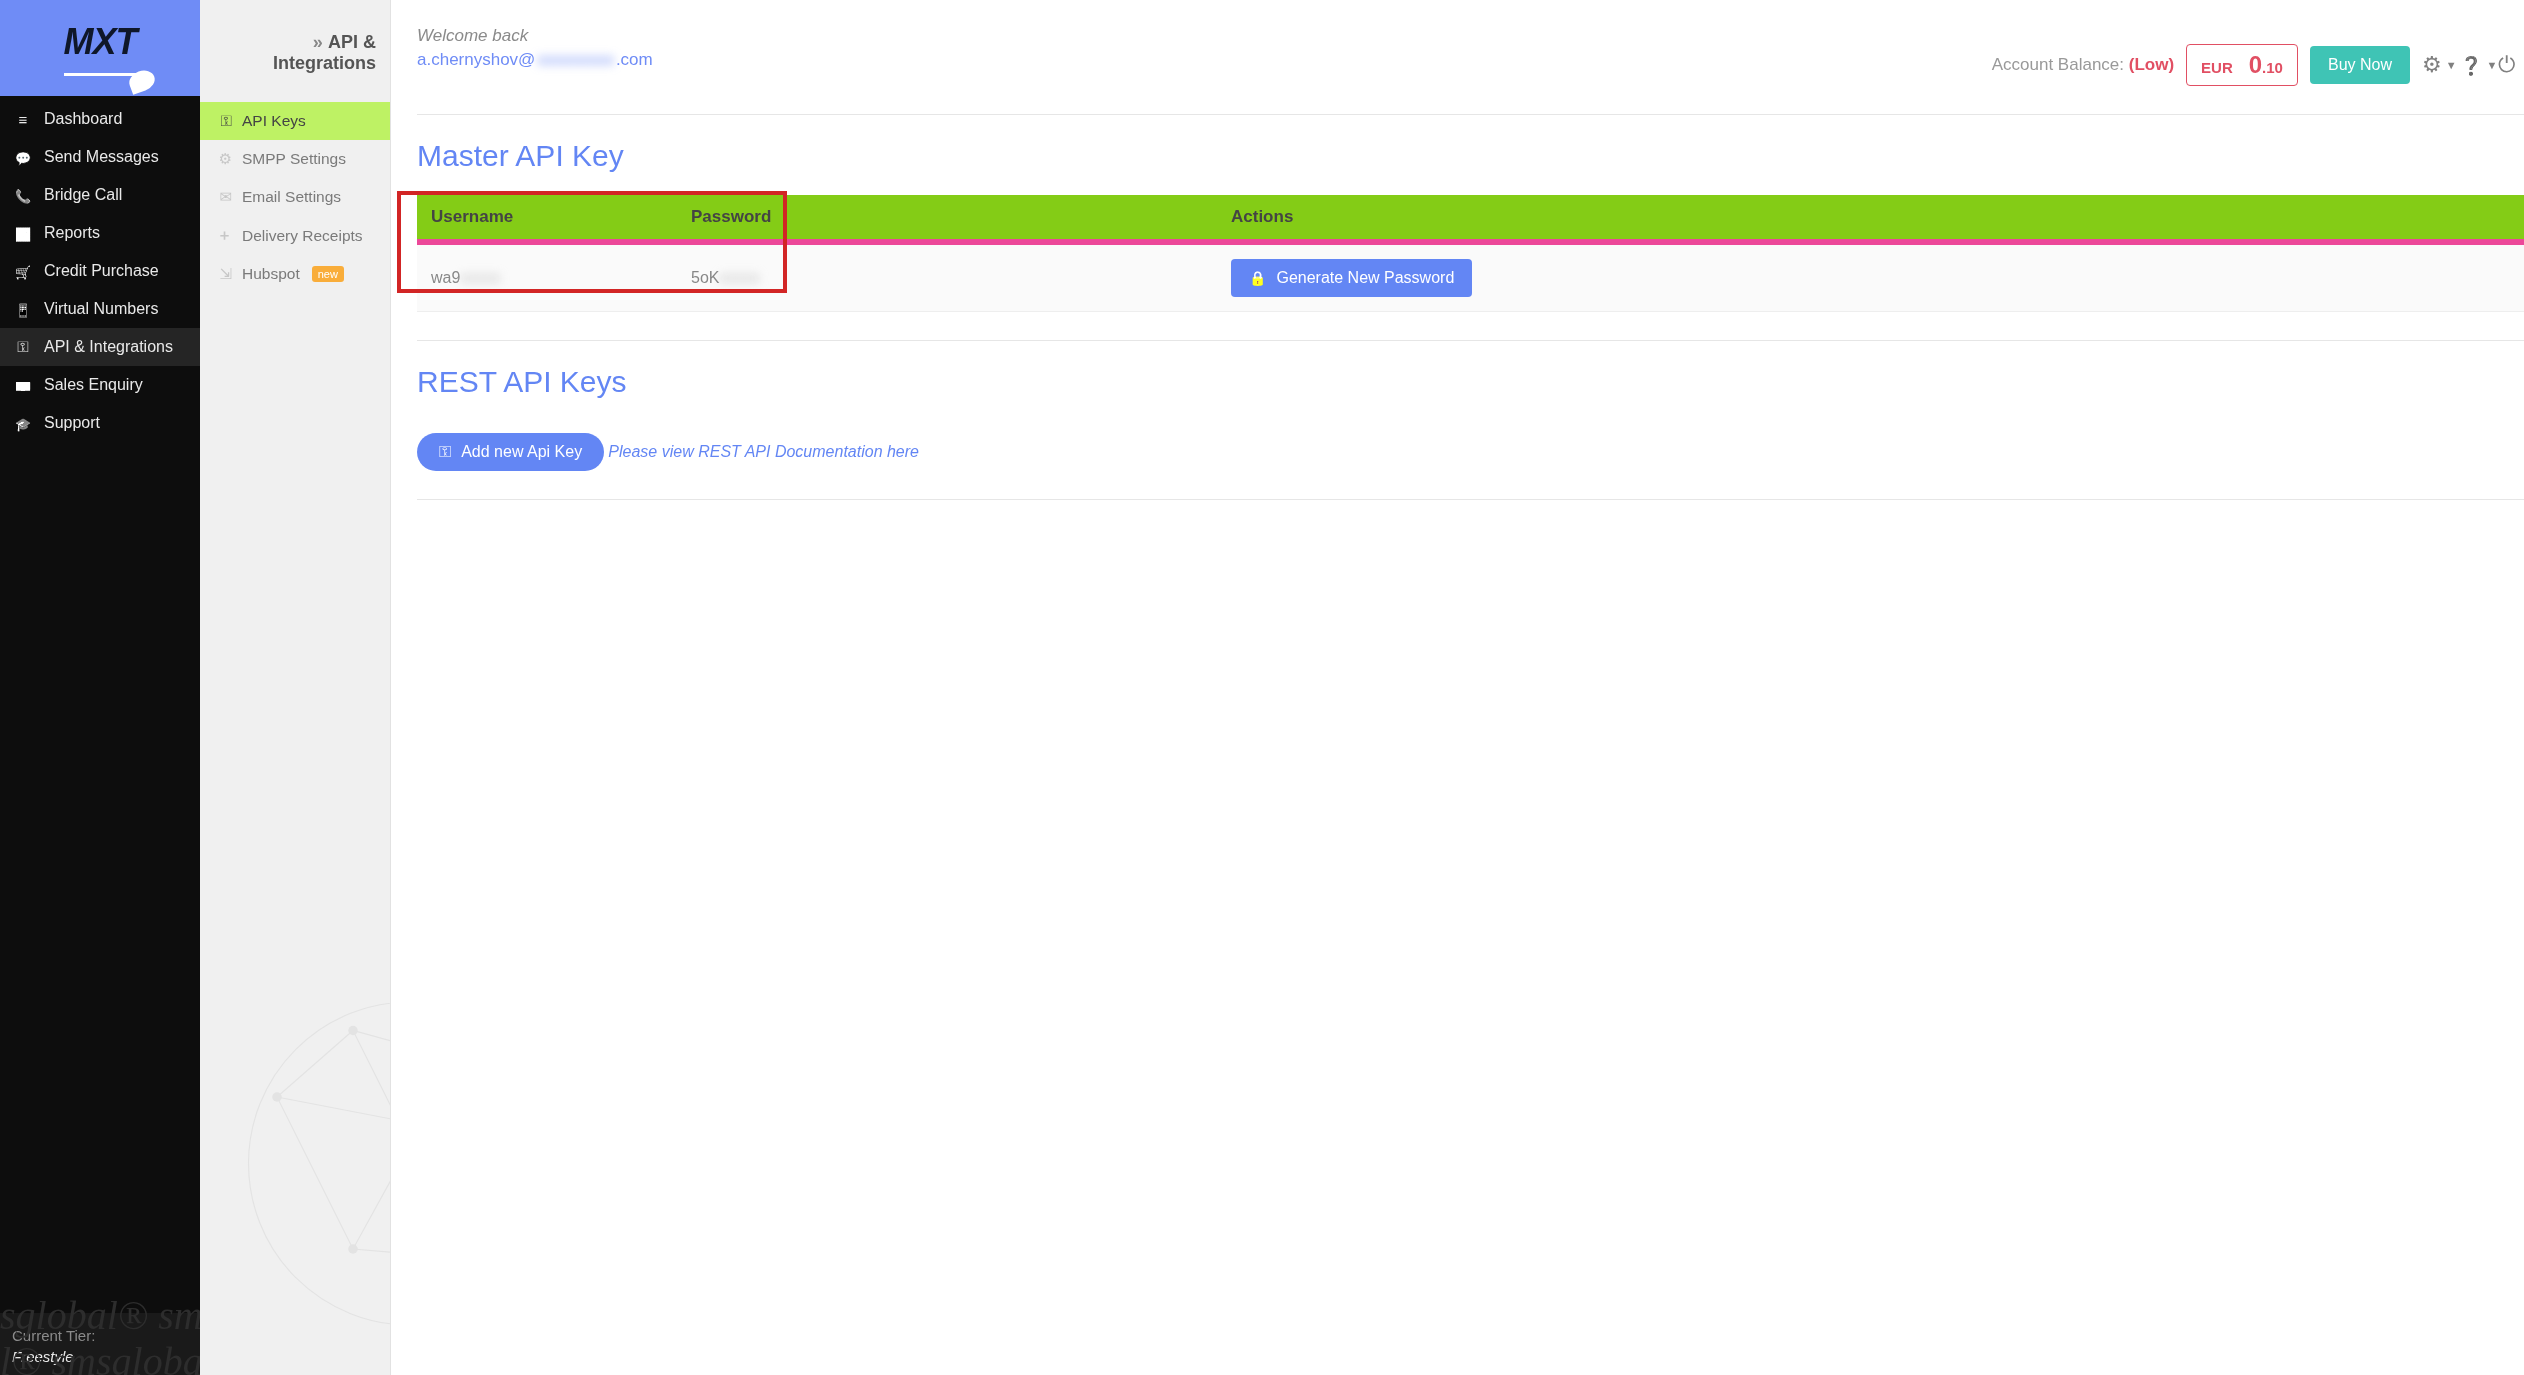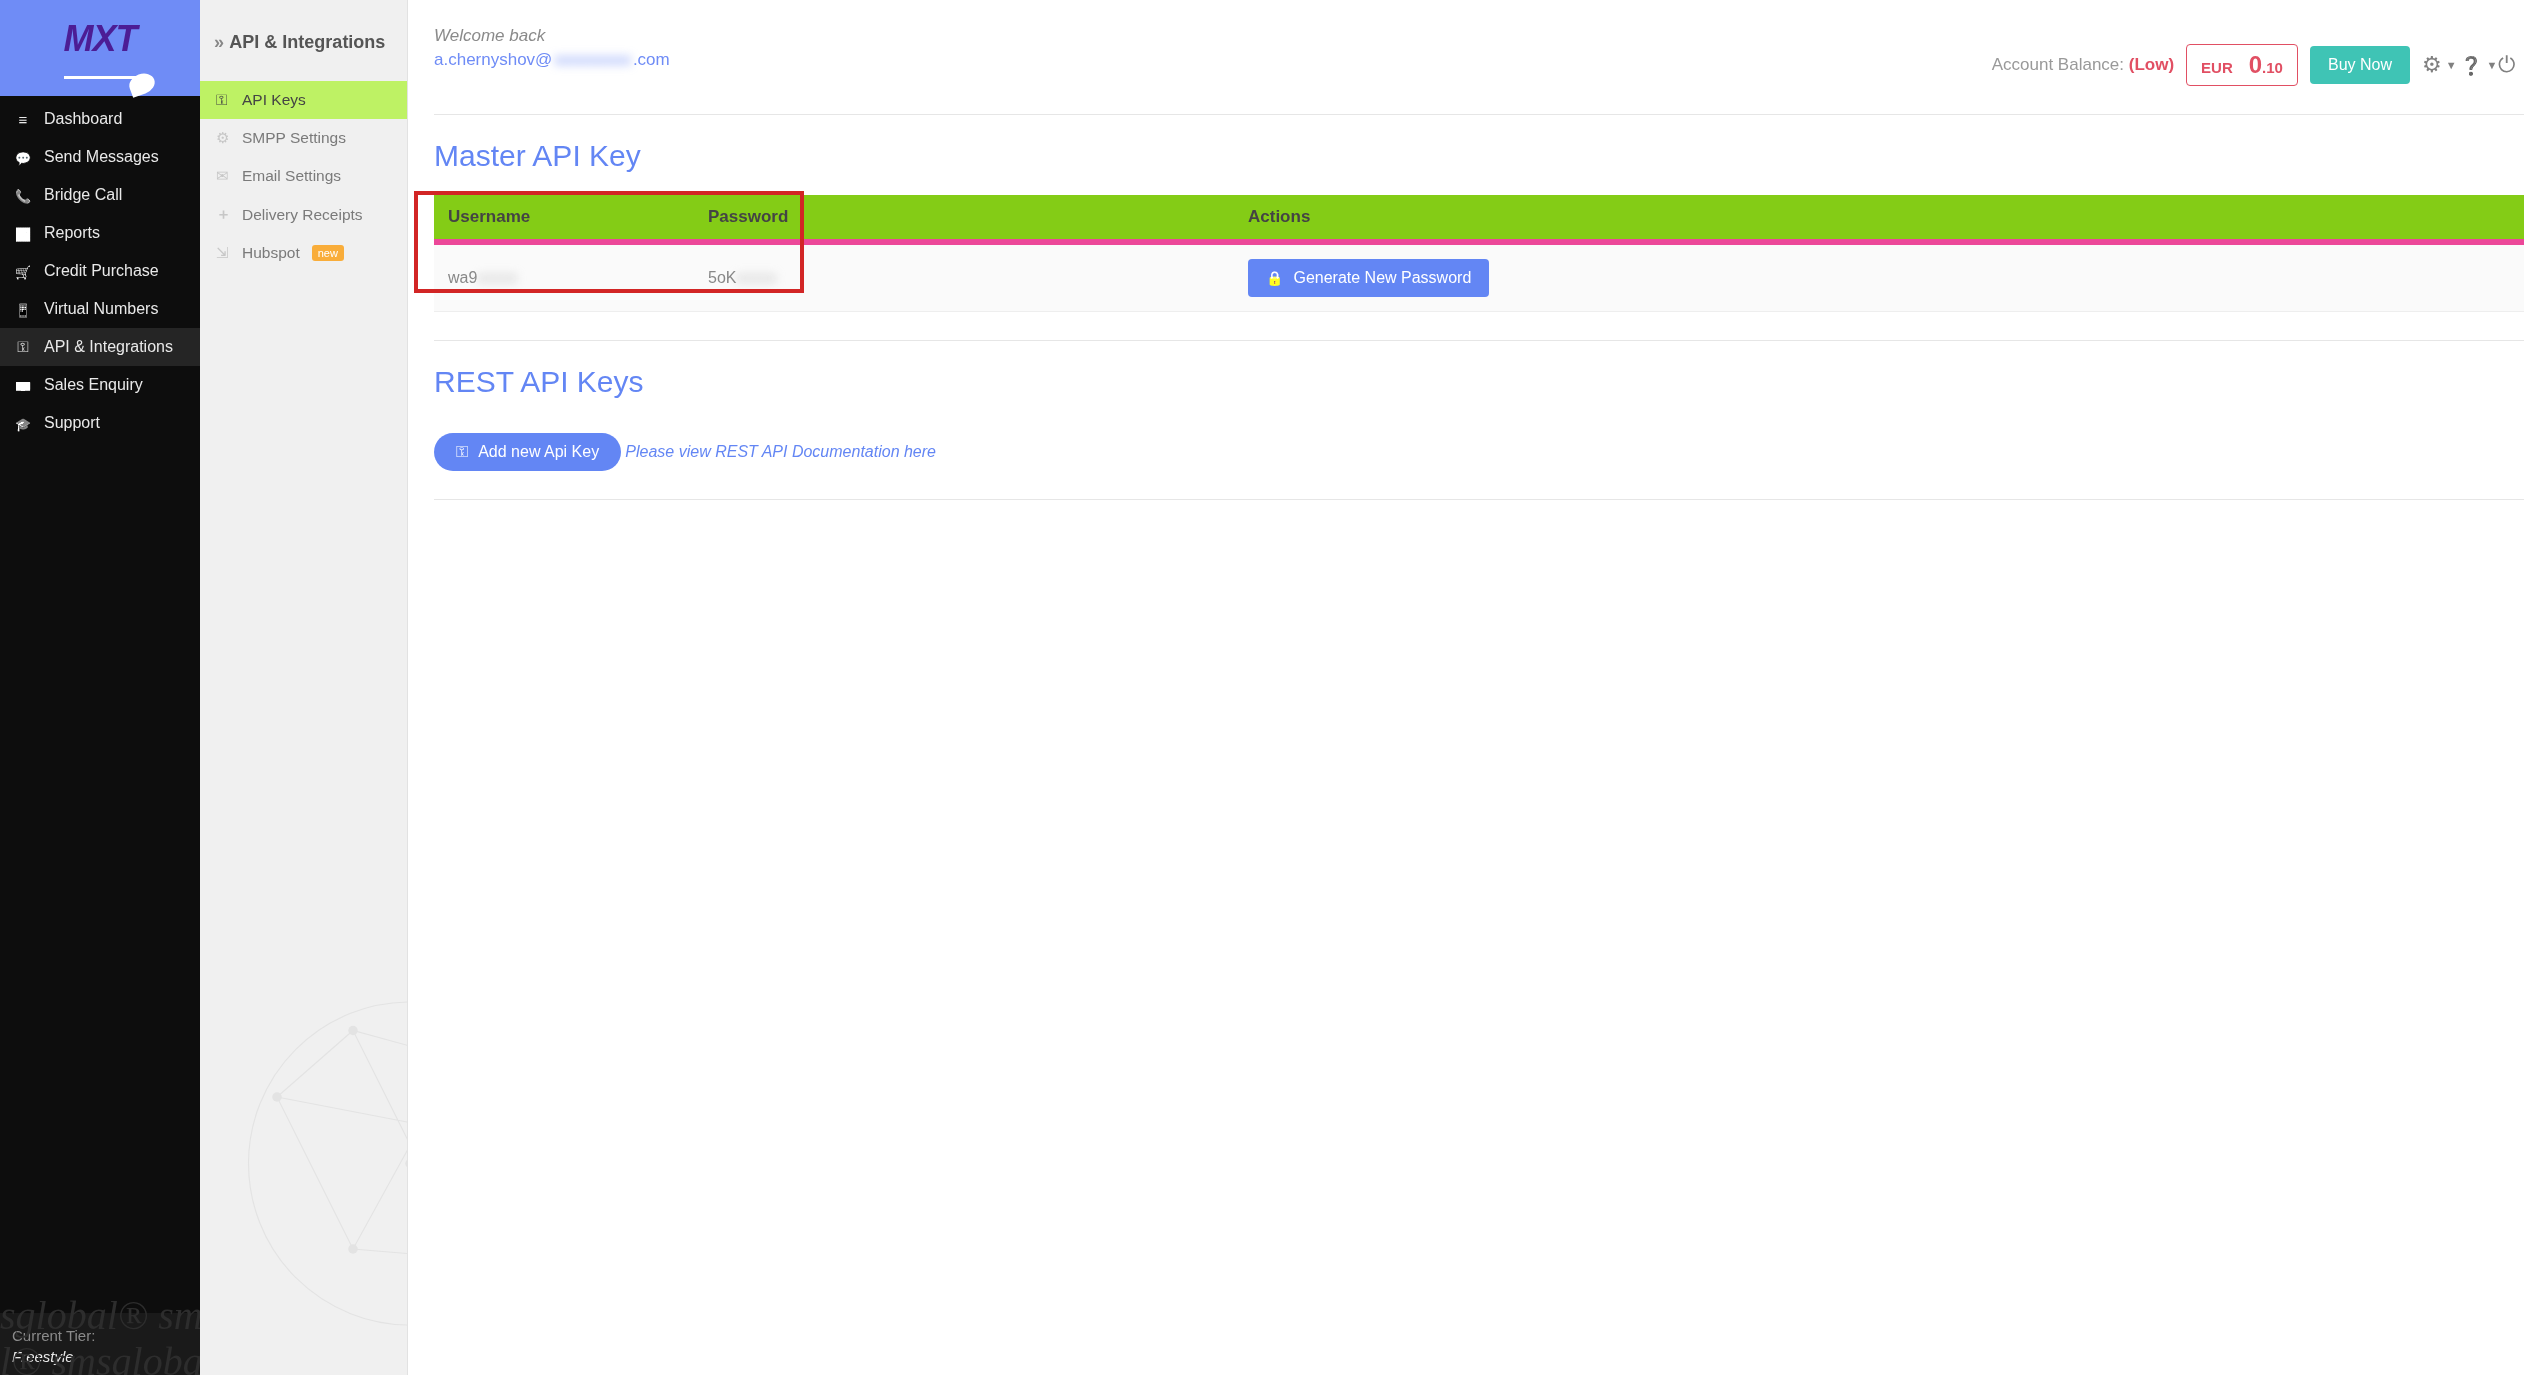--- a/index.html
+++ b/index.html
@@ -25,28 +25,28 @@
   }
   .logo-box {
     height: 96px;
     background: #6f8cf6;
     display: flex;
     align-items: center;
     justify-content: center;
     position: relative;
   }
   .logo-text {
-    color: #4c1d95;
+    color: #0f172a;
     font-weight: 700;
     font-size: 36px;
     letter-spacing: -1px;
     font-style: italic;
     position: relative;
     border-bottom: 3px solid #fff;
-    padding-bottom: 16px;
+    padding-bottom: 10px;
   }
   .logo-text::after {
     content: "";
     position: absolute;
     right: -18px;
     bottom: -18px;
     width: 26px;
     height: 20px;
     background: #fff;
     border-radius: 50% 50% 50% 0;
@@ -84,25 +84,26 @@
     font-size: 40px;
     line-height: 1.15;
     white-space: nowrap;
     pointer-events: none;
     font-family: Georgia, 'Times New Roman', serif;
   }
   .ghost-brand span { display:block; }
 
   
   .subsidebar {
-    width: 208px;
+    width: 191px;
     background: #f0f0f0;
     border-right: 1px solid #e2e2e2;
     position: relative;
     overflow: hidden;
+    text-align: right;
   }
   .subsidebar .subtitle {
     padding: 32px 14px 28px;
     font-size: 18px;
     font-weight: 700;
     color: #555;
   }
   .subsidebar .subtitle .chev { color:#888; letter-spacing:-3px; margin-right:4px;}
   .subnav { list-style: none; }
   .subnav li {

